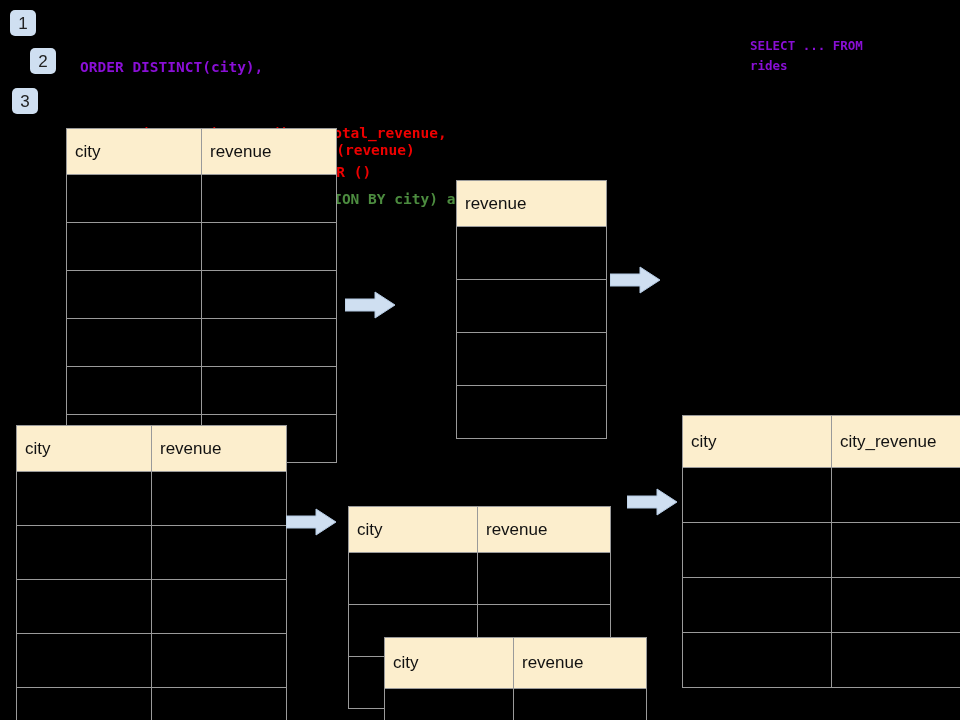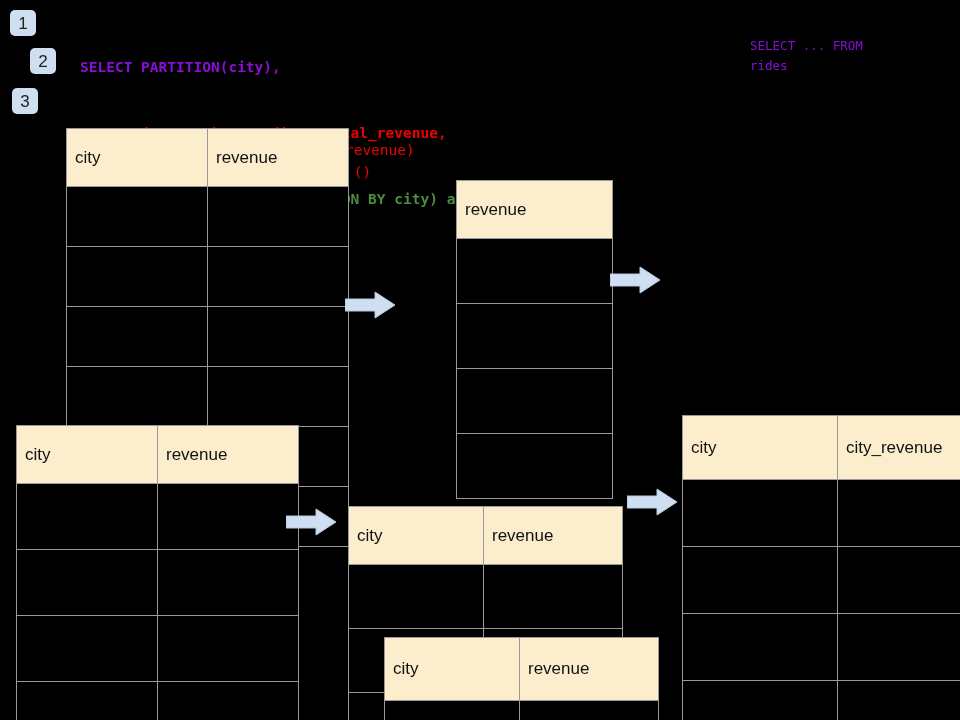--- a/index.html
+++ b/index.html
@@ -43,40 +43,40 @@
     white-space: pre;
   }
   .c-purple { color: #8a0fd6; }
   .c-red    { color: #ee0000; }
   .c-green  { color: #4c8c3f; }
 
   
   .annot {
     position: absolute;
     font-family: "DejaVu Sans Mono", "Liberation Mono", monospace;
-    font-weight: normal;
+    font-weight: bold;
     font-size: 14.5px;
     line-height: 22px;
     white-space: pre;
   }
   .annot.red   { color: #ee0000; }
   .annot.green { color: #4c8c3f; }
   .annot.violet{ color: #8a0fd6; font-size: 12.5px; line-height: 20px; }
 
   
   .tbl {
     position: absolute;
     border-collapse: collapse;
     table-layout: fixed;
     background: #000000;
   }
   .tbl th, .tbl td {
     border: 1px solid #9a9a9a;
     background-clip: padding-box;
-    padding: 12px;
+    padding: 6px;
     margin: 0;
   }
   .tbl th {
     background: #fceecd;
     color: #111111;
     font-family: "Liberation Sans", sans-serif;
     font-weight: normal;
     font-size: 17px;
     text-align: left;
     padding-left: 8px;
@@ -103,21 +103,21 @@
     <span>1</span>
   </div>
   <div class="badge" style="left:30px; top:48px; width:26px; height:26px;">
     <span>2</span>
   </div>
   <div class="badge" style="left:12px; top:88px; width:26px; height:26px;">
     <span>3</span>
   </div>
 
   <div class="code" style="left:80px; top:12px; font-size:14.5px; line-height:22px;">
-    <div class="code-line c-purple">SELECT PARTITION(city),</div>
+    <div class="code-line c-purple">ORDER DISTINCT(city),</div>
     <div class="code-line c-red">    SUM(revenue) OVER () AS total_revenue,</div>
     <div class="code-line c-green">    SUM(revenue) OVER (PARTITION BY city) as city_revenue</div>
     <div class="code-line c-purple">  FROM rides</div>
     <div class="code-line c-purple">  ORDER by city_revenue DESC;</div>
   </div>
 
   <div class="annot violet" style="left:750px; top:36px;">SELECT ... FROM
 rides</div>
 
   <div class="annot red" style="left:310px; top:139px;">SUM(revenue)

